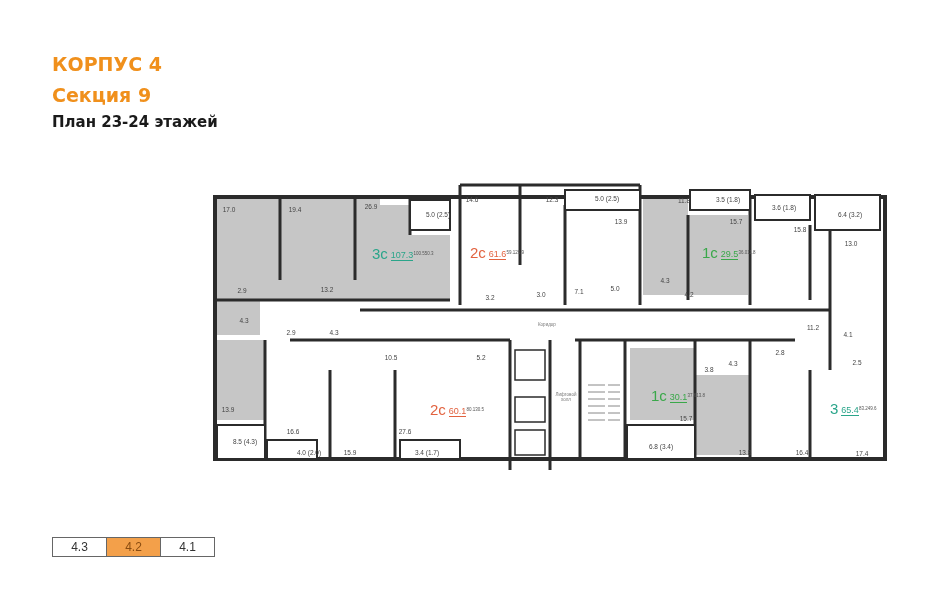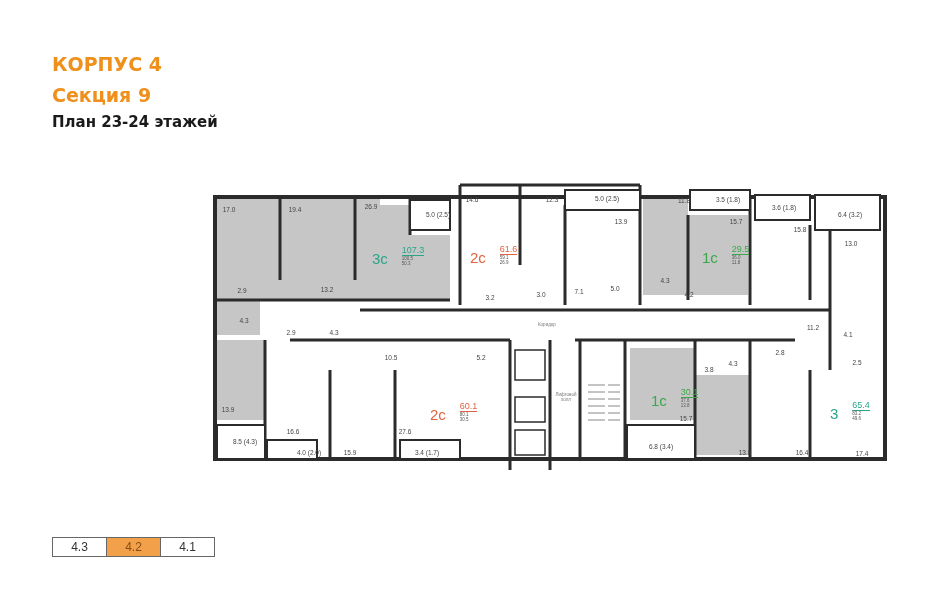--- a/index.html
+++ b/index.html
@@ -5,21 +5,21 @@
   html, body { margin:0; padding:0; background:#ffffff; }
   body { width:941px; height:600px; position:relative; overflow:hidden; font-family:"DejaVu Sans", sans-serif; }
   .hdr { position:absolute; left:52px; font-weight:bold; }
   .h1 { top:53px; font-size:19px; color:#f0901c; }
   .h2 { top:84px; font-size:19px; color:#f0901c; }
   .h3 { top:113px; font-size:15px; color:#1a1a1a; }
   .plan { position:absolute; left:0; top:0; width:941px; height:600px; }
   .lbl { position:absolute; font-size:6.5px; color:#444; white-space:nowrap; transform:translate(-50%,-50%); font-family:"Liberation Sans", sans-serif; }
   .apt { position:absolute; white-space:nowrap; font-family:"Liberation Sans", sans-serif; display:flex; align-items:flex-end; }
   .apt .typ { font-size:15px; line-height:15px; }
-  .apt .area { display:flex; flex-direction:column; margin-left:14px; }
+  .apt .area { display:flex; margin-left:3px; }
   .apt .tot { font-size:9px; line-height:9px; border-bottom:1px solid currentColor; }
   .apt .sub { font-size:4.5px; color:#555; line-height:5px; }
   .tiny { position:absolute; font-size:4.5px; color:#777; font-family:"Liberation Sans", sans-serif; }
   .sel { position:absolute; left:52px; top:537px; display:flex; border:1px solid #666; }
   .sel div { width:53px; height:18px; line-height:18px; text-align:center; font-size:12px; color:#333; font-family:"Liberation Sans", sans-serif; border-right:1px solid #666; background:#fff; cursor:pointer; }
   .sel div:last-child { border-right:none; }
   .sel div.active { background:#f3a04a; color:#8a4c10; }
 </style>
 </head>
 <body>

